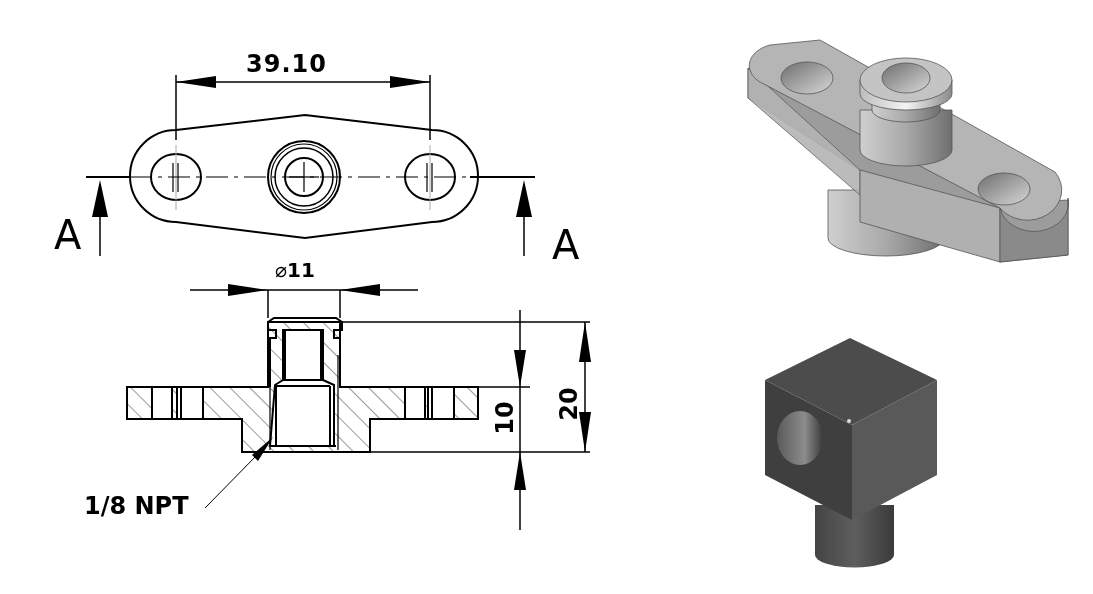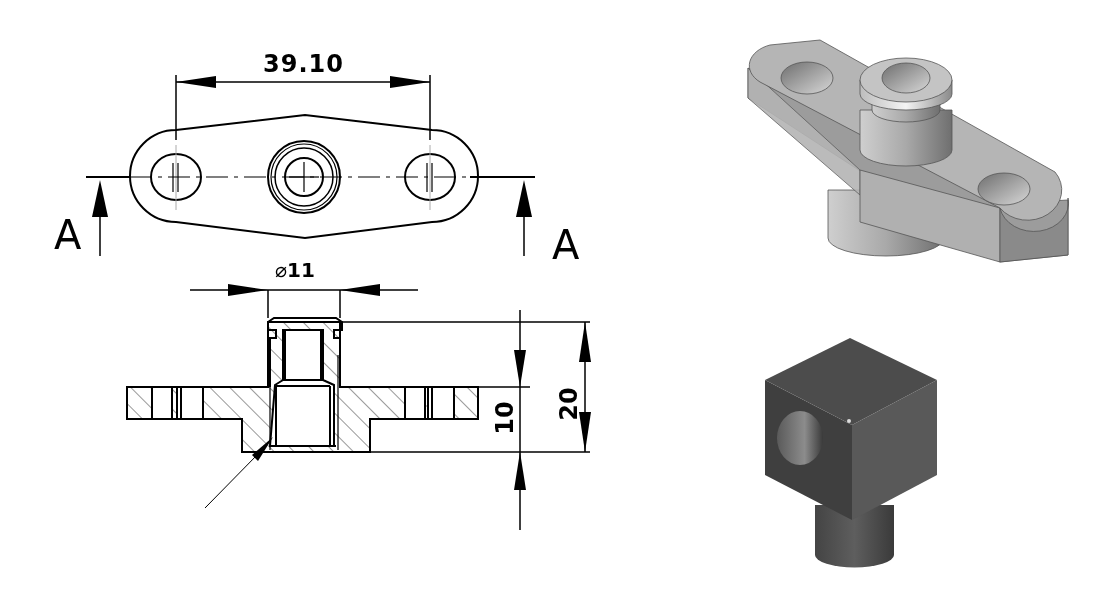--- a/index.html
+++ b/index.html
@@ -112,29 +112,30 @@
     <polygon points="585,452 579,412 591,412" fill="#000"></polygon>
   </g>
 
   <g>
     <line x1="205" y1="508" x2="260" y2="452" stroke="#000" stroke-width="1"></line>
     <polygon points="273,437 252,455 258,461" fill="#000"></polygon>
   </g>
 </svg>
 
 <div class="layer" style="width:1093px;height:594px;">
-  <div style="position:absolute;left:263px;top:50px;font-size:24px;font-weight:bold;letter-spacing:1px;">39.10</div>
+  <div style="position:absolute;left:246px;top:50px;font-size:24px;font-weight:bold;letter-spacing:1px;">39.10</div>
 
   <div style="position:absolute;left:54px;top:212px;font-size:40px;">A</div>
   <div style="position:absolute;left:552px;top:222px;font-size:40px;">A</div>
 
   <div style="position:absolute;left:275px;top:258px;font-size:20px;font-weight:bold;">
     <span style="font-weight:normal;">⌀</span><span>11</span>
   </div>
 
+  <div style="position:absolute;left:84px;top:492px;font-size:24px;font-weight:bold;">1/8 NPT</div>
 
   <div style="position:absolute;left:488px;top:404px;font-size:24px;font-weight:bold;transform:rotate(-90deg);transform-origin:center;">10</div>
   <div style="position:absolute;left:552px;top:390px;font-size:24px;font-weight:bold;transform:rotate(-90deg);transform-origin:center;">20</div>
 </div>
 
 <svg class="layer" width="1093" height="594" viewBox="0 0 1093 594" xmlns="http://www.w3.org/2000/svg">
   <defs>
     <linearGradient id="cylG" x1="0" x2="1" y1="0" y2="0">
       <stop offset="0" stop-color="#cfcfcf"></stop>
       <stop offset="0.5" stop-color="#a9a9a9"></stop>

